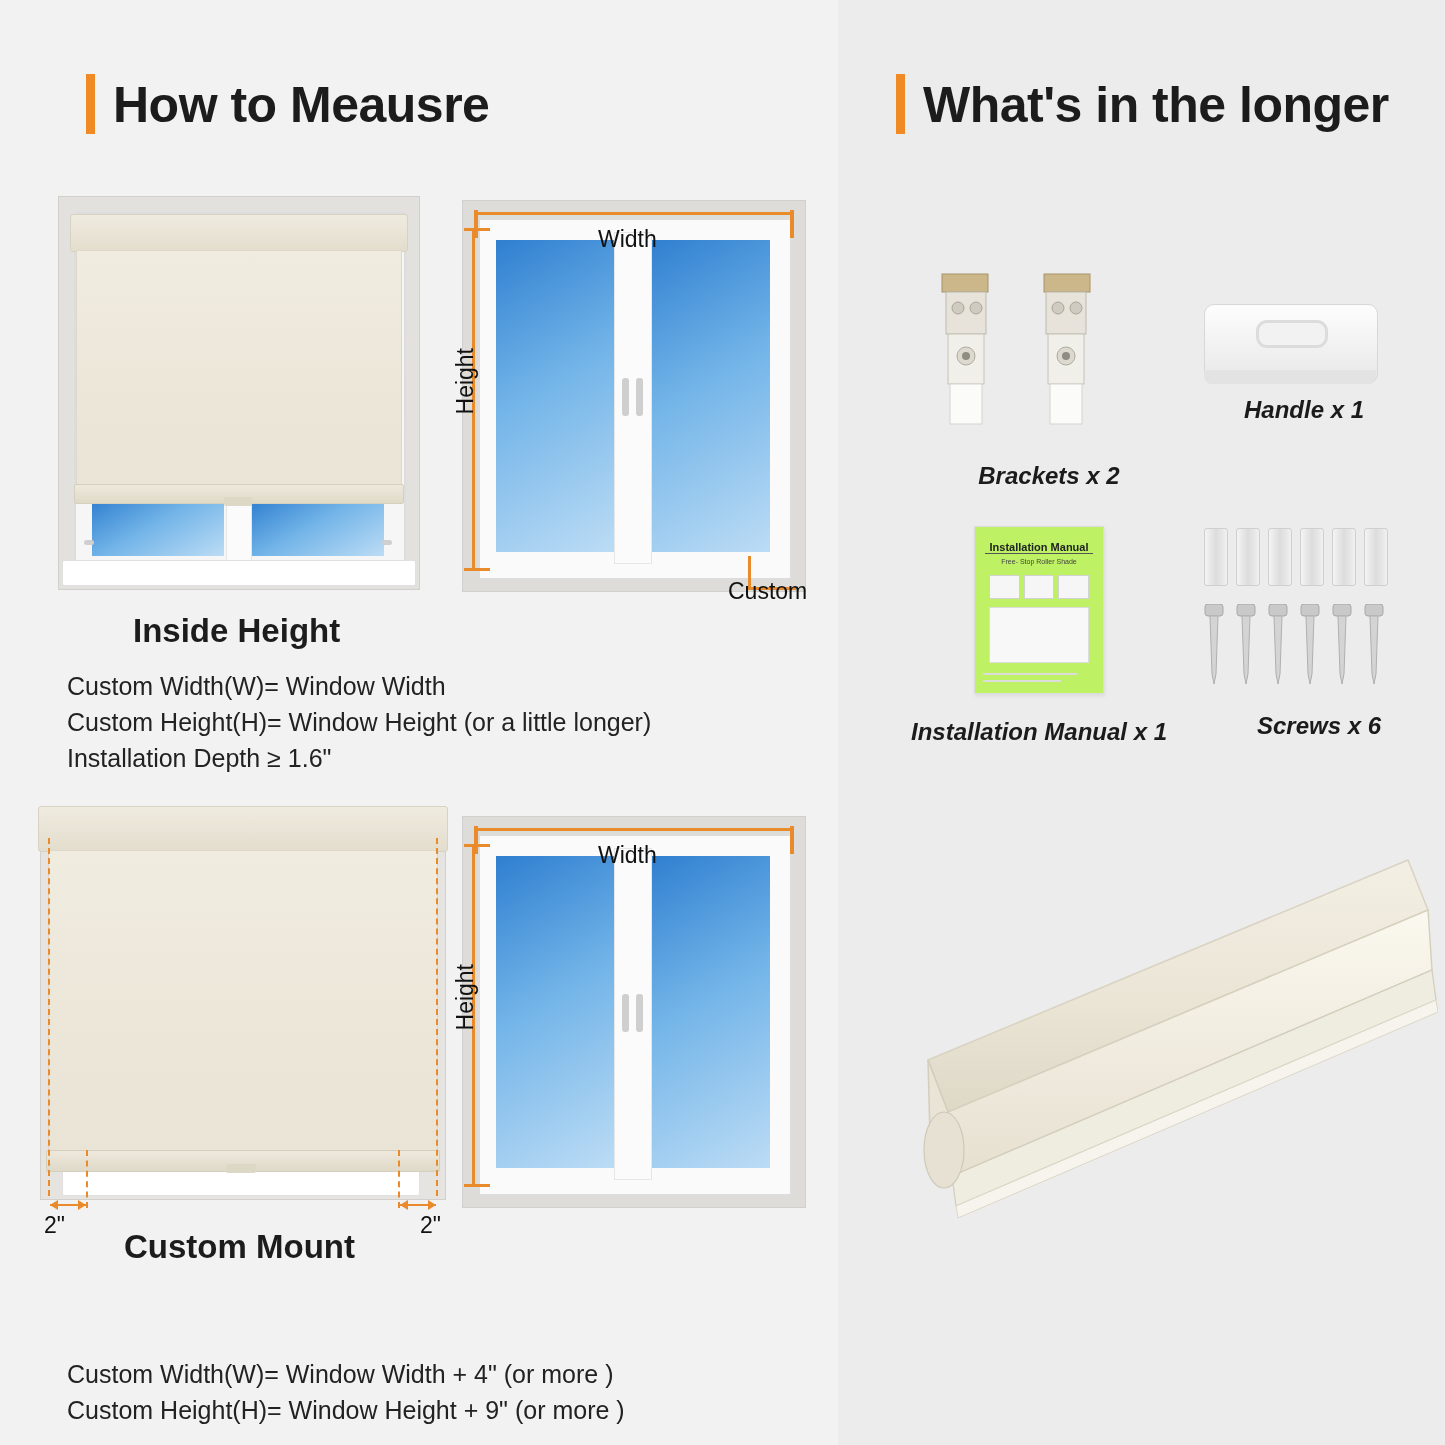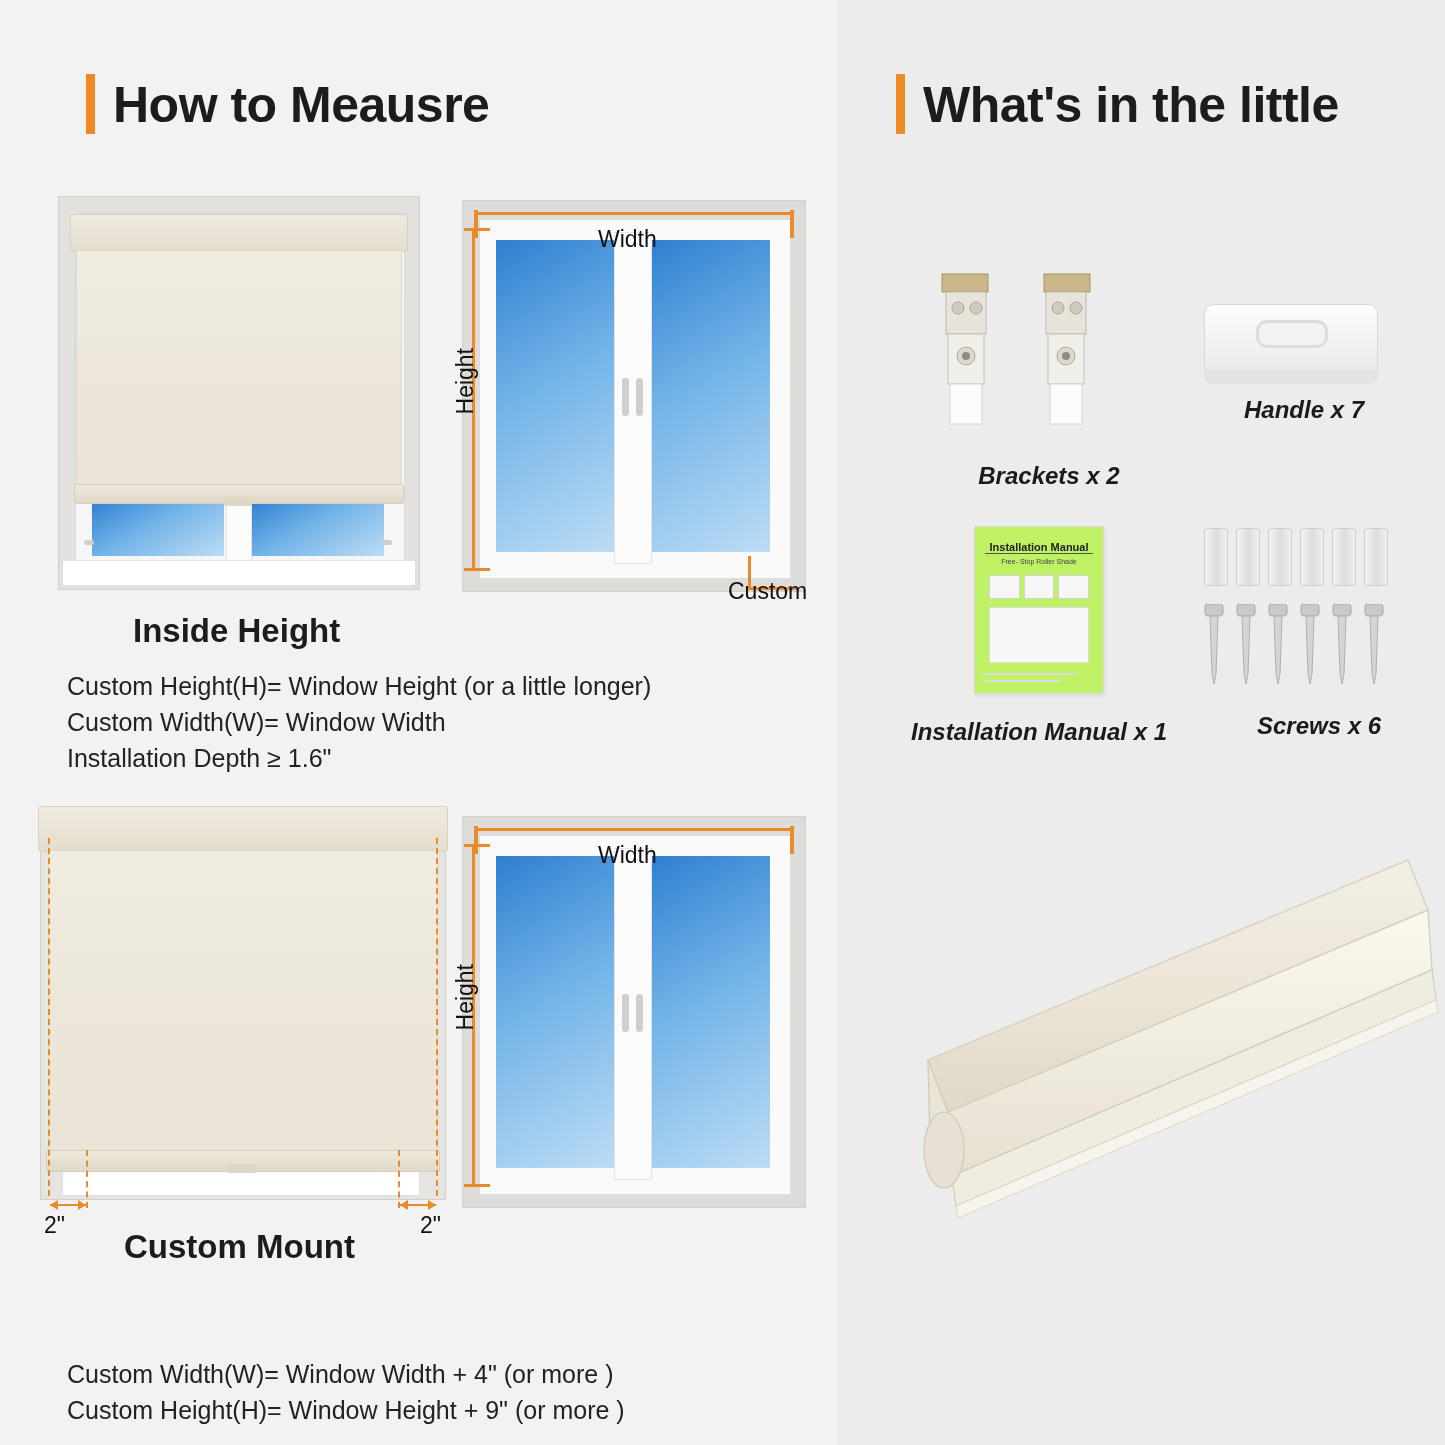--- a/index.html
+++ b/index.html
@@ -287,22 +287,22 @@
       <div class="orange-line" style="left:472px; top:228px; width:3px; height:342px;"></div>
       <div class="meas-label vertical" style="left:452px; top:348px;">Height</div>
 
       <div class="orange-line" style="left:748px; top:556px; width:3px; height:34px;"></div>
       <div class="orange-line" style="left:748px; top:587px; width:48px; height:3px;"></div>
       <div class="meas-label" style="left:728px; top:578px;">Custom</div>
     </div>
 
     <div class="mount-title" style="left:133px; top:612px;">Inside Height</div>
     <div class="mount-lines" style="left:67px; top:668px;">
+      <div>Custom Width(W)= Window Width</div>
       <div>Custom Height(H)= Window Height (or a little longer)</div>
-      <div>Custom Width(W)= Window Width</div>
       <div>Installation Depth ≥ 1.6"</div>
     </div>
 
     <div>
       <div class="wall" style="left:40px; top:808px; width:404px; height:390px; background:#e6e4e1;"></div>
 
       <div class="sill" style="left:62px; top:1168px; width:356px; height:26px;"></div>
       <div class="handle-bar" style="left:86px; top:1160px; width:300px; height:10px; background:#f3f3f3;"></div>
 
       <div class="shade-head" style="left:38px; top:806px; width:408px; height:44px;"></div>
@@ -346,21 +346,21 @@
       <div>Custom Height(H)= Window Height + 9" (or more )</div>
     </div>
   </div>
 
   <div class="divider"></div>
 
   <div class="right-panel">
 
     <div class="heading" id="head-right">
       <div class="bar"></div>
-      <div class="htext">What's in the little</div>
+      <div class="htext">What's in the longer</div>
     </div>
 
     <div class="bracket" style="left:100px; top:272px;">
       <svg width="60" height="160" viewBox="0 0 60 160">
         <rect x="4" y="2" width="46" height="18" fill="#cbb78a" stroke="#a89468"></rect>
         <rect x="8" y="20" width="40" height="42" fill="#e7e3da" stroke="#bdb9ae"></rect>
         <circle cx="20" cy="36" r="6" fill="#cfcbc0" stroke="#a9a59a"></circle>
         <circle cx="38" cy="36" r="6" fill="#cfcbc0" stroke="#a9a59a"></circle>
         <rect x="10" y="62" width="36" height="50" fill="#f1efe9" stroke="#c6c2b8"></rect>
         <circle cx="28" cy="84" r="9" fill="#ddd9ce" stroke="#adaa9f"></circle>
@@ -378,21 +378,21 @@
         <circle cx="32" cy="84" r="9" fill="#ddd9ce" stroke="#adaa9f"></circle>
         <circle cx="32" cy="84" r="4" fill="#8f8c83"></circle>
         <rect x="16" y="112" width="32" height="40" fill="#fbfbfa" stroke="#d6d3cb"></rect>
       </svg>
     </div>
     <div class="pkg-label" style="left:121px; top:462px; width:180px;">Brackets x 2</div>
 
     <div class="handle-shape" style="left:366px; top:304px; width:172px; height:78px;"></div>
     <div style="position:absolute; left:418px; top:320px; width:66px; height:22px; border:3px solid #dcdcdc; border-radius:11px; background:#f2f2f2;"></div>
     <div style="position:absolute; left:366px; top:370px; width:172px; height:14px; background:#e3e3e3; border-radius:0 0 8px 8px;"></div>
-    <div class="pkg-label" style="left:386px; top:396px; width:160px;">Handle x 7</div>
+    <div class="pkg-label" style="left:386px; top:396px; width:160px;">Handle x 1</div>
 
     <div class="manual" style="left:136px; top:526px; width:128px; height:166px;">
       <div style="text-align:center;">
         <div class="manual-title">Installation Manual</div>
       </div>
       <div class="manual-sub">Free- Stop Roller Shade</div>
       <div style="margin:10px 14px 0 14px; display:flex; gap:4px;">
         <div style="flex:1; height:22px; border:1px solid #d2d2d2; background:#f6f6f6;"></div>
         <div style="flex:1; height:22px; border:1px solid #d2d2d2; background:#f6f6f6;"></div>
         <div style="flex:1; height:22px; border:1px solid #d2d2d2; background:#f6f6f6;"></div>

